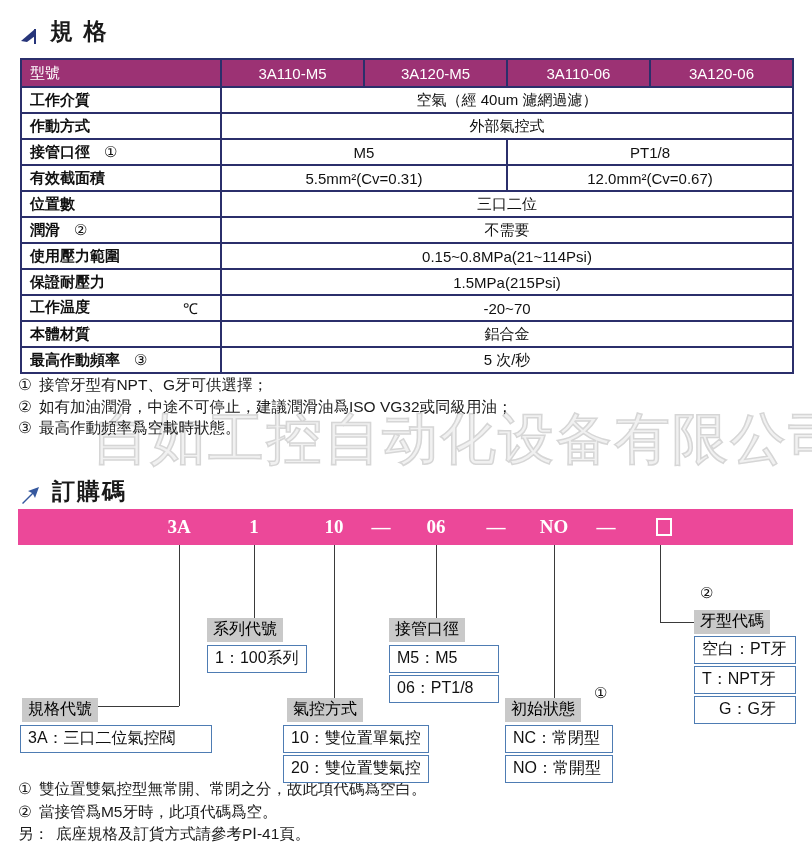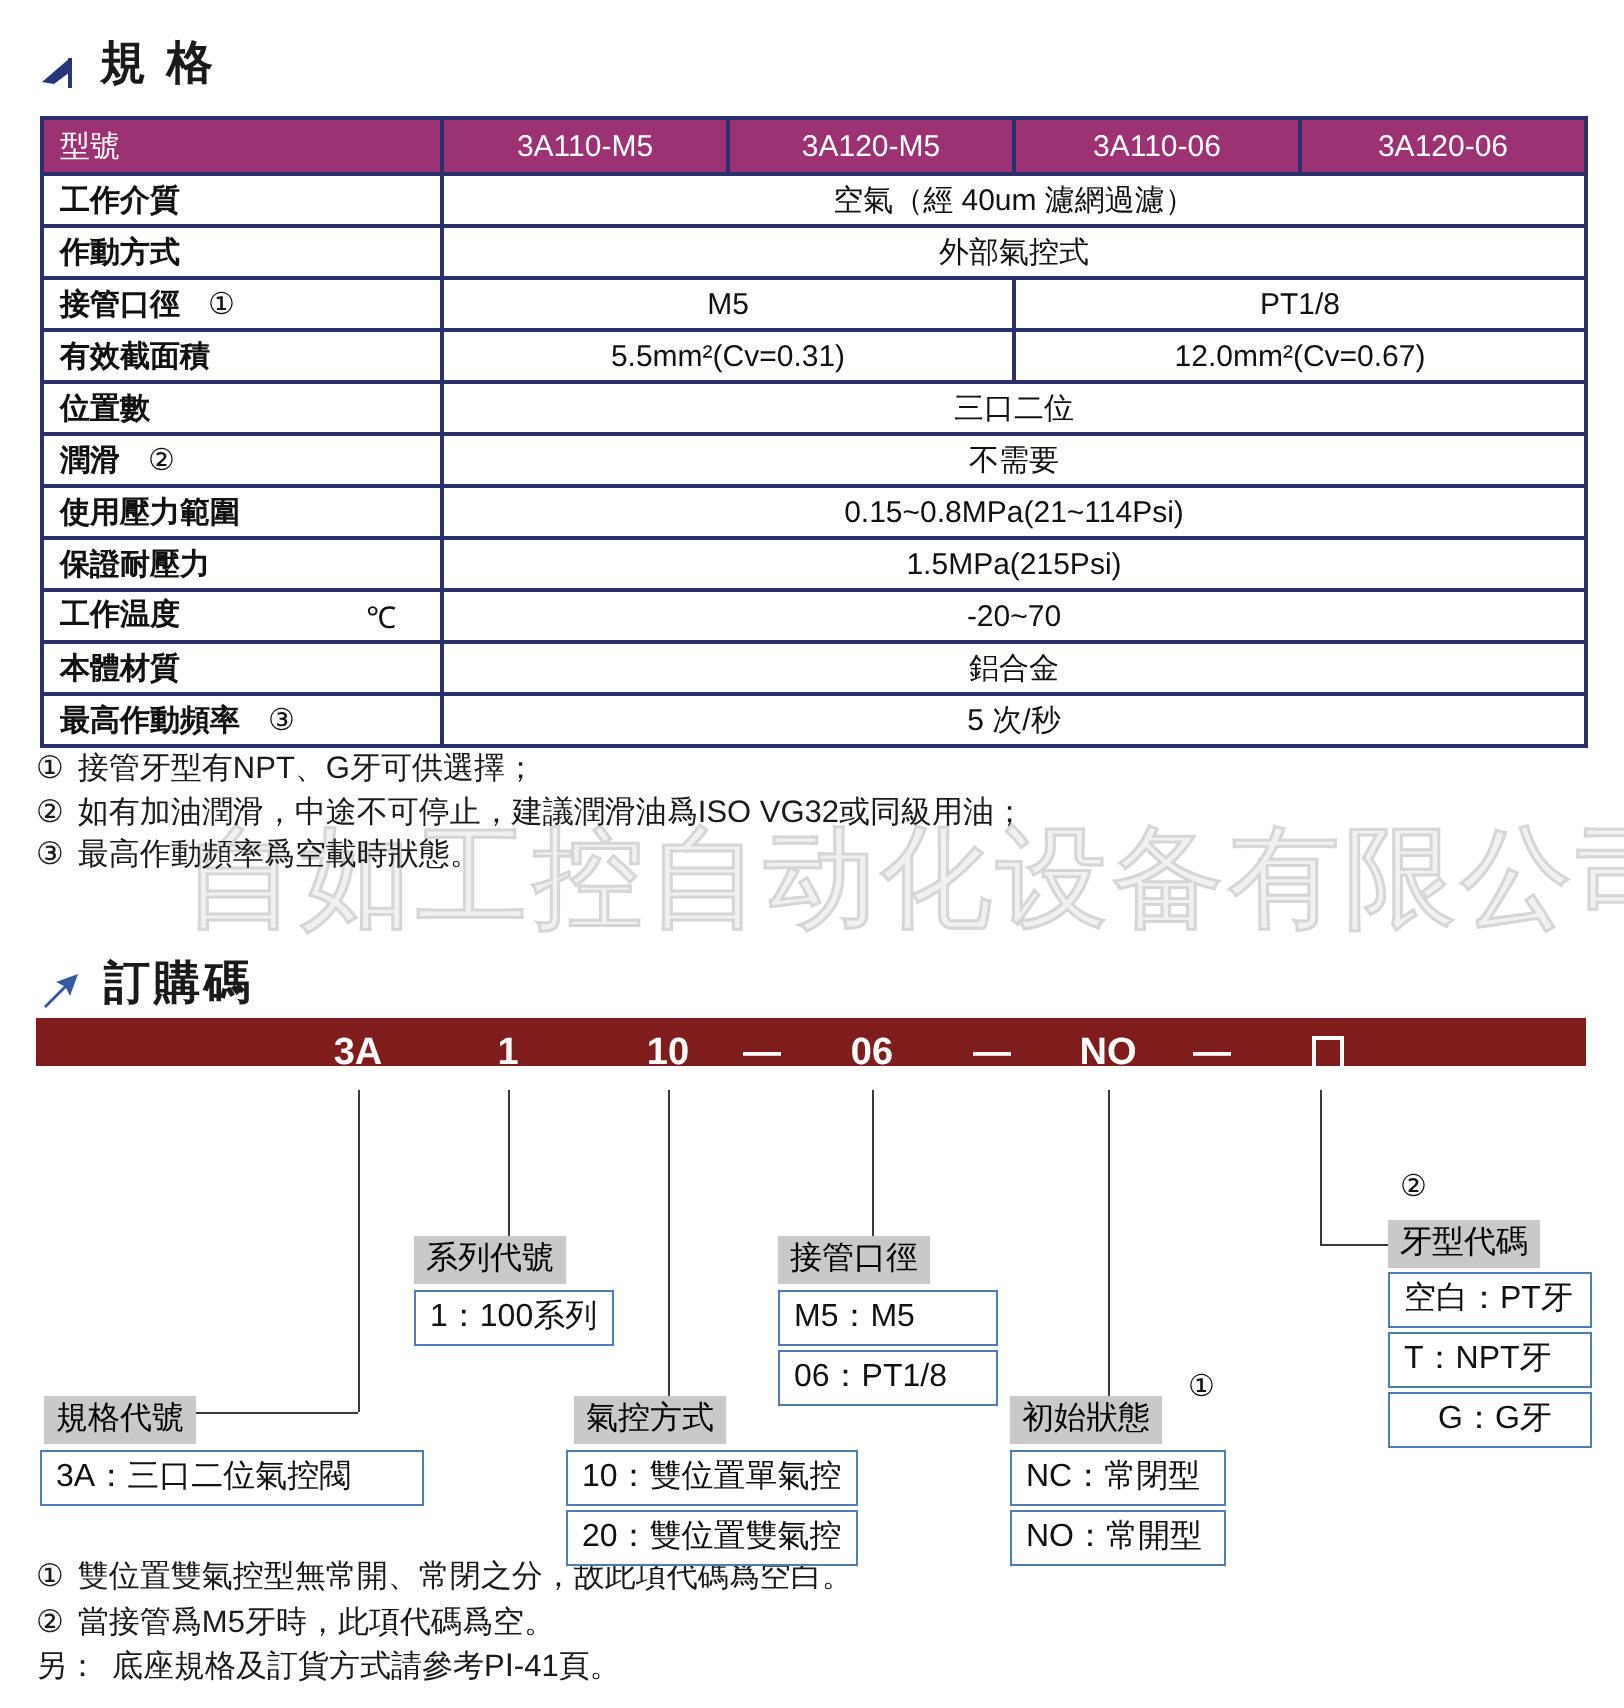--- a/index.html
+++ b/index.html
@@ -23,21 +23,21 @@
   
   .footnotes { position:absolute; font-size:15.5px; line-height:21.5px; color:#1a1a1a; }
   .footnotes .fn { white-space:nowrap; }
   .footnotes .num { margin-right:7px; }
 
   
   .watermark { position:absolute; left:92px; top:402px; width:712px; font-size:56px; letter-spacing:2px;
     color:rgba(120,120,120,0.10); -webkit-text-stroke:1.5px #d6d6d6; z-index:0; white-space:nowrap; }
 
   
-  .order-bar { position:absolute; left:18px; top:509px; width:775px; height:24px; background:#7f1d1d; z-index:1; }
+  .order-bar { position:absolute; left:18px; top:509px; width:775px; height:36px; background:#ec4899; z-index:1;font-family:Liberation Serif, serif; }
   .order-bar .seg { position:absolute; top:7px; transform:translateX(-50%); color:#fff; font-size:19px; font-weight:bold; }
   .order-bar .blank-box { position:absolute; top:9px; transform:translateX(-50%); width:16px; height:18px; border:2px solid #fff; }
 
   
   .vline, .hline { position:absolute; background:#3a3a3a; z-index:1; }
   .vline { width:1px; }
   .hline { height:1px; }
 
   
   .co-label { position:absolute; background:#C9C9C9; color:#000000; font-size:16px; padding:1px 6px 2px 6px; z-index:2; white-space:nowrap; }

